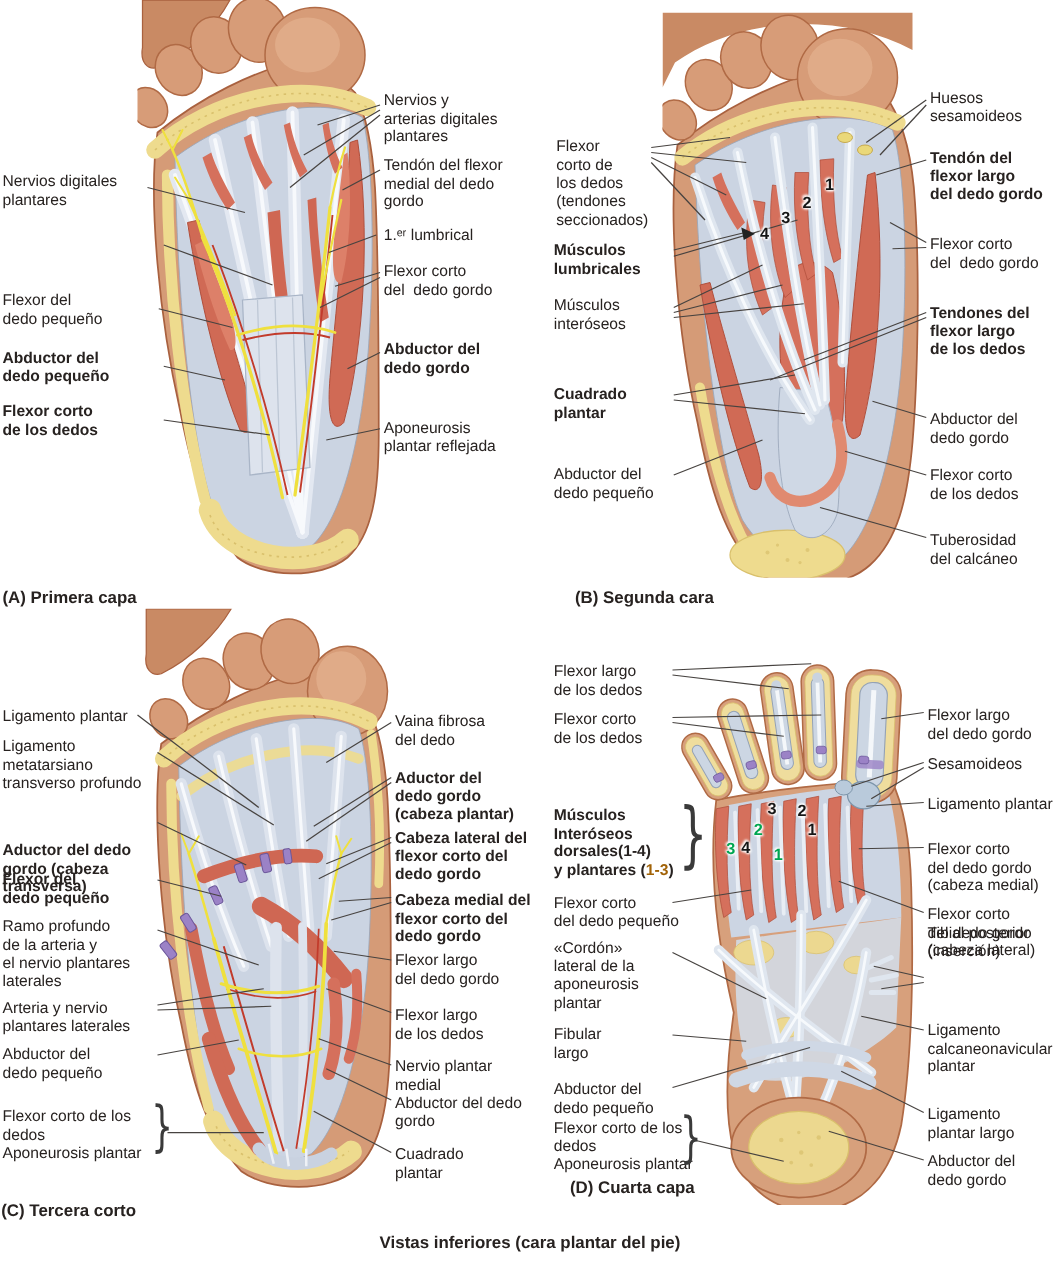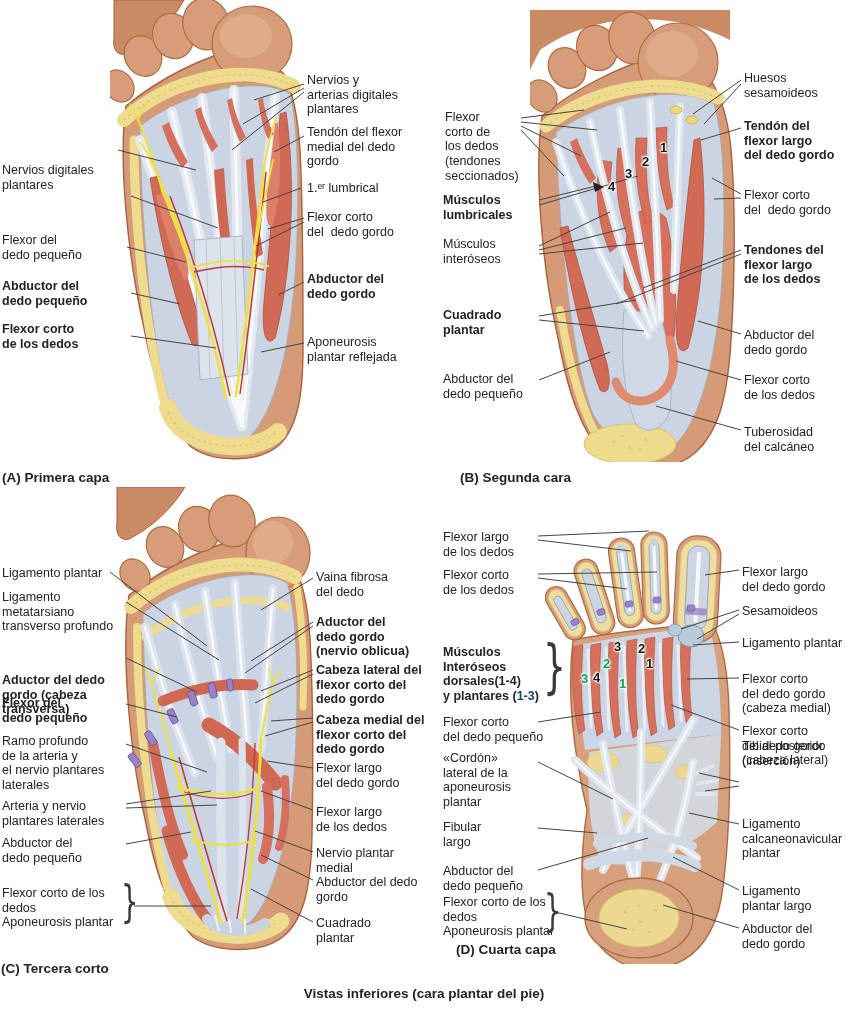--- a/index.html
+++ b/index.html
@@ -4,21 +4,21 @@
 <style>
   html,body{margin:0;padding:0;background:#fff;}
   .stage{position:relative;width:848px;height:1010px;background:#fff;overflow:hidden;
          font-family:"Liberation Sans",sans-serif;}
   .lbl{position:absolute;font-size:12.5px;line-height:1.17;color:#272220;
        white-space:pre-wrap;z-index:3;}
   .b{font-weight:bold;}
   .cap{position:absolute;font-size:13.5px;font-weight:bold;color:#272220;z-index:3;}
   .bottom-cap{position:absolute;left:0;width:848px;text-align:center;font-size:13.5px;
        font-weight:bold;color:#272220;z-index:3;}
-  .green{color:#0c4a6e;}
+  .green{color:#a16207;}
   .num{position:absolute;font-size:13px;font-weight:bold;color:#161616;z-index:4;
        text-shadow:0 0 2px #fff,0 0 2px #fff,0 0 3px #fff,1px 1px 2px #fff,-1px -1px 2px #fff;}
   .num.g{color:#00a651;}
   .brace{position:absolute;color:#3a3a3a;z-index:3;font-family:"DejaVu Sans",sans-serif;
        transform:scaleX(.62);transform-origin:left top;font-weight:400;line-height:1;}
   svg.foot{position:absolute;z-index:1;}
   svg.lines{position:absolute;left:0;top:0;z-index:2;pointer-events:none;}
 </style>
 </head>
 <body>
@@ -375,21 +375,21 @@
         <path d="M739,730 L671,705"></path>
       <path d="M739,782 L699,773"></path>
         <path d="M739,786 L705,791"></path>
       <path d="M739,824 L689,813"></path>
         <path d="M739,890 L673,857"></path>
         <path d="M739,928 L663,905"></path>
     </g>
     <path d="M604,187 L593,182 L595,192 Z" fill="#222"></path>
   </svg>
 
-  <div class="lbl" style="left:2px;top:138px;margin-top:25px;">Nervios digitales
+  <div class="lbl" style="left:2px;top:138px;">Nervios digitales
 plantares</div>
   <div class="lbl" style="left:2px;top:233px;">Flexor del
 dedo pequeño</div>
   <div class="lbl b" style="left:2px;top:279px;">Abductor del
 dedo pequeño</div>
   <div class="lbl b" style="left:2px;top:322px;">Flexor corto
 de los dedos</div>
   <div class="lbl" style="left:307px;top:73px;">Nervios y
 arterias digitales
 plantares</div>
@@ -458,21 +458,21 @@
   <div class="lbl" style="left:2px;top:836px;">Abductor del
 dedo pequeño</div>
   <div class="lbl" style="left:2px;top:886px;">Flexor corto de los
 dedos
 Aponeurosis plantar</div>
   <div class="brace" style="left:121px;top:880px;font-size:44px;">}</div>
   <div class="lbl" style="left:316px;top:570px;">Vaina fibrosa
 del dedo</div>
   <div class="lbl b" style="left:316px;top:615px;">Aductor del
 dedo gordo
-(nervio oblicua)</div>
+(cabeza plantar)</div>
   <div class="lbl b" style="left:316px;top:663px;">Cabeza lateral del
 flexor corto del
 dedo gordo</div>
   <div class="lbl b" style="left:316px;top:713px;">Cabeza medial del
 flexor corto del
 dedo gordo</div>
   <div class="lbl" style="left:316px;top:761px;">Flexor largo
 del dedo gordo</div>
   <div class="lbl" style="left:316px;top:805px;">Flexor largo
 de los dedos</div>

